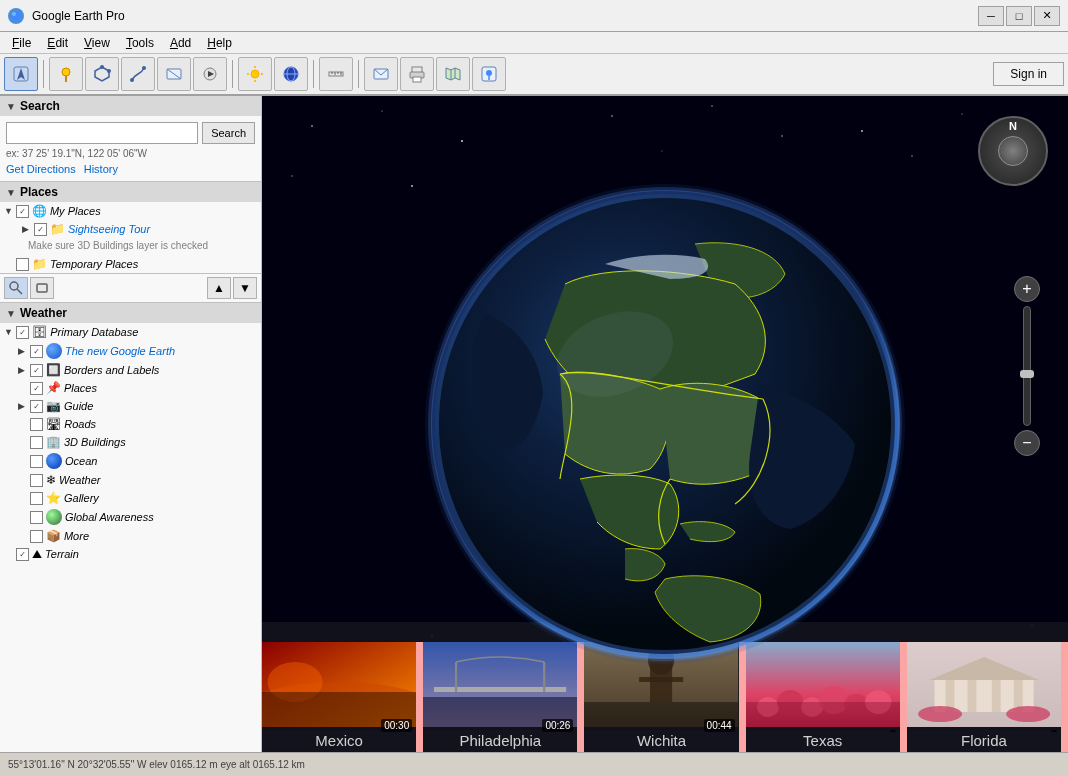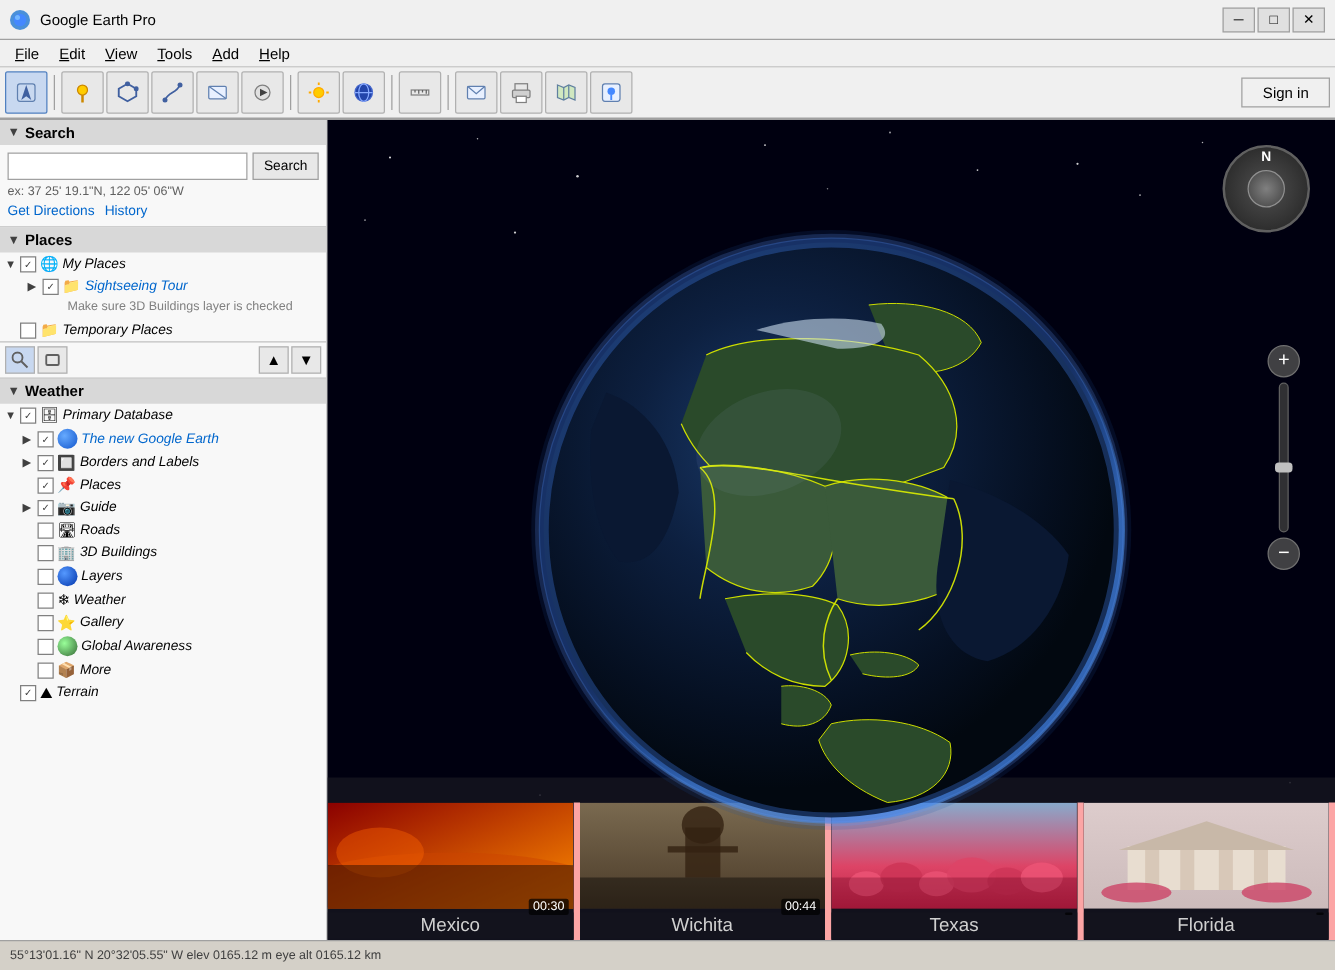--- a/index.html
+++ b/index.html
@@ -80,21 +80,21 @@
     
     .zoom-control { position: absolute; top: 100px; right: 28px; display: flex; flex-direction: column; align-items: center; gap: 2px; }
     .zoom-btn { width: 26px; height: 26px; background: rgba(80,80,80,0.8); border: 1px solid #707070; border-radius: 50%; color: white; cursor: pointer; display: flex; align-items: center; justify-content: center; font-size: 16px; }
     .zoom-slider { width: 8px; height: 120px; background: rgba(60,60,60,0.8); border: 1px solid #606060; border-radius: 4px; position: relative; margin: 2px 0; }
     .zoom-handle { position: absolute; bottom: 40%; left: 50%; transform: translateX(-50%); width: 14px; height: 8px; background: #c0c0c0; border-radius: 3px; }
 
     
     .tour-guide-bar { position: absolute; bottom: 0; left: 0; right: 0; background: rgba(20,20,30,0.85); }
     .tour-guide-title { text-align: center; color: #e0e0e0; font-size: 12px; padding: 3px; }
     .tour-thumbnails { display: flex; height: 110px; }
-    .thumb { flex: 1; position: relative; cursor: pointer; overflow: hidden; border-right: 5px solid #fca5a5; }
+    .thumb { flex: 1; position: relative; cursor: pointer; overflow: hidden; border-right: 7px solid #fca5a5; }
     .thumb-overlay { position: absolute; bottom: 20px; right: 4px; background: rgba(0,0,0,0.7); color: white; font-size: 10px; padding: 1px 3px; border-radius: 2px; }
     .thumb-label { color: #d0d0d0; font-size: 15px; text-align: center; padding: 2px; background: rgba(20,20,30,0.9); }
 
     
     .status-bar { height: 24px; background: #d4d0c8; border-top: 1px solid #a0a0a0; display: flex; align-items: center; padding: 0 8px; font-size: 10px; color: #404040; }
 
     
     .thumb-canvas { width: 100%; height: 85px; }
 
     
@@ -260,21 +260,21 @@
         <span class="folder-icon">🌐</span>
         <span class="item-label">My Places</span>
       </div>
 
       <div class="tree-item tree-indent-1" style="margin-left:18px;">
         <span class="expand-arrow">▶</span>
         <span class="checkbox checked"></span>
         <span class="folder-icon">📁</span>
         <span class="item-label link">Sightseeing Tour</span>
       </div>
-      <div class="item-note" style="margin-left:50px; font-size:10px; color:#808080; padding:1px 4px 3px; line-height:1.3;">Make sure 3D Buildings layer is checked</div>
+      <div class="item-note" style="margin-left:24px; font-size:10px; color:#808080; padding:1px 4px 3px; line-height:1.3;">Make sure 3D Buildings layer is checked</div>
 
       <div class="tree-item">
         <span class="expand-arrow" style="visibility:hidden;">▶</span>
         <span class="checkbox"></span>
         <span class="folder-icon">📁</span>
         <span class="item-label">Temporary Places</span>
       </div>
     </div>
 
     <div class="places-controls">
@@ -340,21 +340,21 @@
       <div class="layer-item" style="margin-left:14px;">
         <span class="expand-arrow" style="visibility:hidden;">▶</span>
         <span class="checkbox"></span>
         <span style="font-size:12px; margin-right:3px;">🏢</span>
         <span class="item-label">3D Buildings</span>
       </div>
       <div class="layer-item" style="margin-left:14px;">
         <span class="expand-arrow" style="visibility:hidden;">▶</span>
         <span class="checkbox"></span>
         <div class="globe-layer-icon"></div>
-        <span class="item-label">Layers</span>
+        <span class="item-label">Ocean</span>
       </div>
       <div class="layer-item" style="margin-left:14px;">
         <span class="expand-arrow" style="visibility:hidden;">▶</span>
         <span class="checkbox"></span>
         <span style="font-size:12px; margin-right:3px;">❄</span>
         <span class="item-label">Weather</span>
       </div>
       <div class="layer-item" style="margin-left:14px;">
         <span class="expand-arrow" style="visibility:hidden;">▶</span>
         <span class="checkbox"></span>
@@ -505,20 +505,39 @@
               </defs>
             <rect width="140" height="85" fill="url(#mex)"></rect>
             <ellipse cx="70" cy="70" rx="90" ry="30" fill="#cc4400" opacity="0.5"></ellipse>
             <ellipse cx="30" cy="40" rx="25" ry="20" fill="#ff6600" opacity="0.4"></ellipse>
             <rect x="0" y="50" width="140" height="35" fill="rgba(0,0,0,0.4)"></rect>
           </svg>
           <span class="thumb-overlay">00:30</span>
           <div class="thumb-label">Mexico</div>
         </div>
 
+        <div class="thumb">
+          <svg class="thumb-canvas" width="100%" height="85" viewBox="0 0 140 85" preserveAspectRatio="none">
+            <defs>
+                <linearGradient id="phi" x1="0" y1="0" x2="0" y2="1">
+                  <stop offset="0%" stop-color="#3355aa"></stop>
+                  <stop offset="100%" stop-color="#9988aa"></stop>
+                </linearGradient>
+              </defs>
+            <rect width="140" height="85" fill="url(#phi)"></rect>
+
+            <rect x="10" y="45" width="120" height="5" fill="#aaaaaa"></rect>
+            <line x1="30" y1="20" x2="30" y2="50" stroke="#888" stroke-width="2"></line>
+            <line x1="110" y1="20" x2="110" y2="50" stroke="#888" stroke-width="2"></line>
+            <path d="M 30 20 Q 70 10 110 20" stroke="#888" fill="none" stroke-width="1.5"></path>
+            <rect x="0" y="55" width="140" height="30" fill="rgba(0,0,30,0.5)"></rect>
+          </svg>
+          <span class="thumb-overlay">00:26</span>
+          <div class="thumb-label">Philadelphia</div>
+        </div>
 
         <div class="thumb">
           <svg class="thumb-canvas" width="100%" height="85" viewBox="0 0 140 85" preserveAspectRatio="none">
             <defs>
                 <linearGradient id="wic" x1="0" y1="0" x2="0" y2="1">
                   <stop offset="0%" stop-color="#7a6a50"></stop>
                   <stop offset="100%" stop-color="#4a3a28"></stop>
                 </linearGradient>
               </defs>
             <rect width="140" height="85" fill="url(#wic)"></rect>

